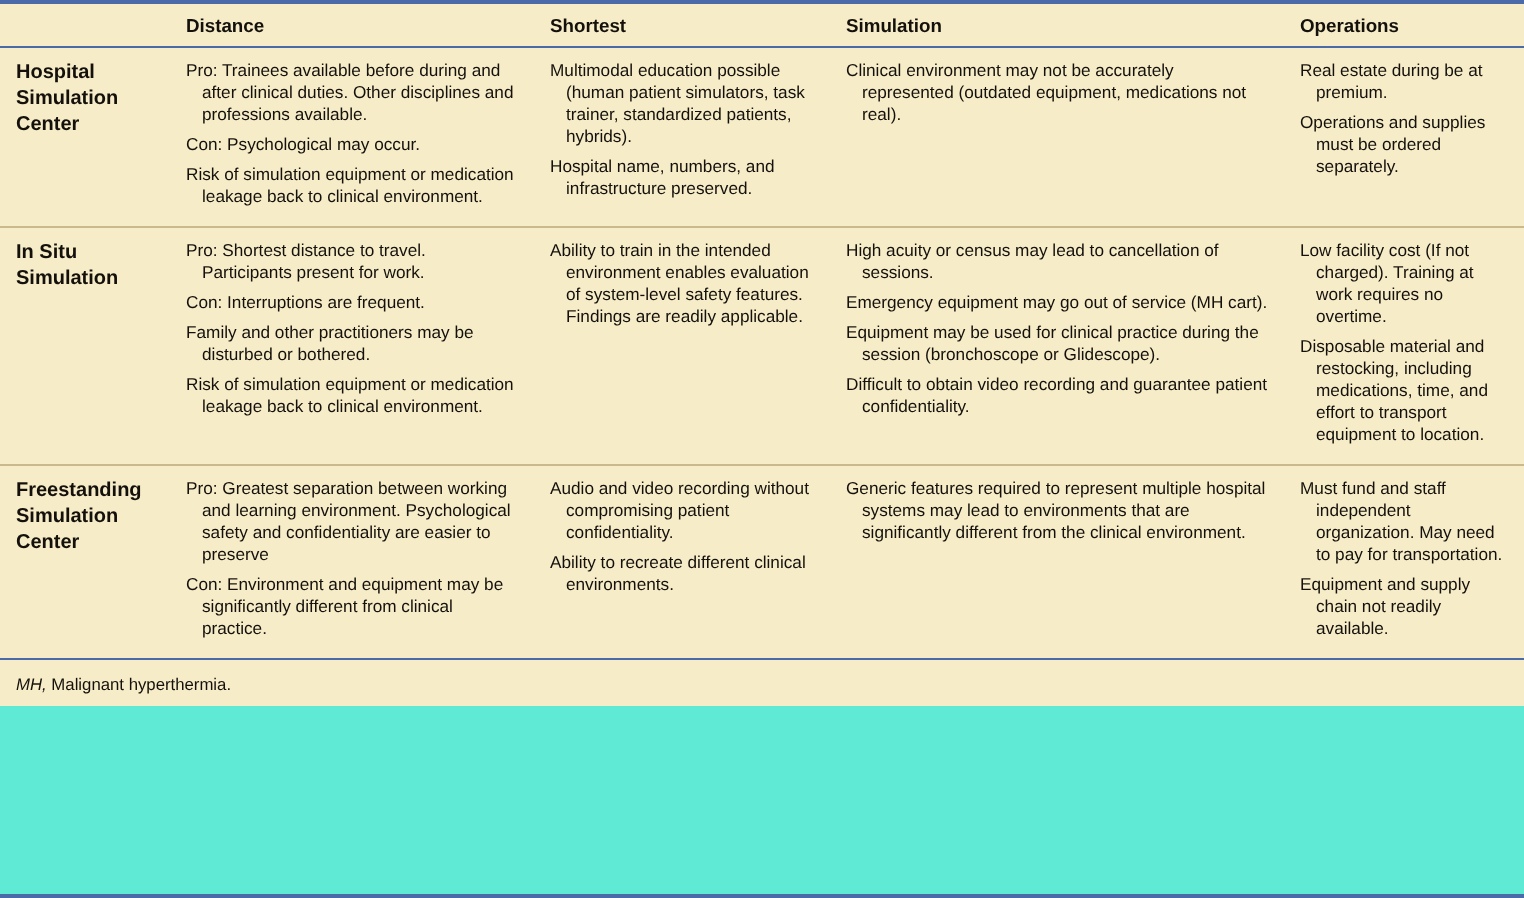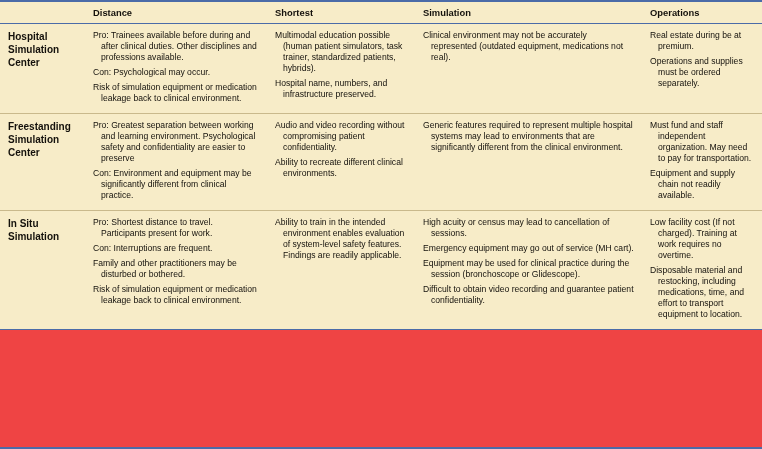--- a/index.html
+++ b/index.html
@@ -9,21 +9,21 @@
   body {
     width: 762px;
     height: 449px;
     background: #ffffff;
     font-family: "Liberation Sans", sans-serif;
   }
   #table-wrap {
     width: 762px;
     height: 449px;
     box-sizing: border-box;
-    background: #ef4444;
+    background: #5eead4;
     border-top: 2px solid #4b6ba8;
     border-bottom: 2px solid #4b6ba8;
     position: relative;
     overflow: hidden;
   }
   table.matrix {
     width: 762px;
     border-collapse: collapse;
     table-layout: fixed;
     font-size: 8.6px;
@@ -115,39 +115,20 @@
         <td>
           <p class="hang"><span>Clinical environment may not be accurately represented (outdated equipment, medications not real).</span></p>
         </td>
         <td>
           <p class="hang"><span>Real estate during be at premium.</span></p>
           <p class="hang"><span>Operations and supplies must be ordered separately.</span></p>
         </td>
       </tr>
 
       <tr>
-        <td class="rowhead">Freestanding Simulation Center</td>
-        <td>
-          <p class="hang"><span class="ital">Pro:</span> <span>Greatest separation between working and learning environment. Psychological safety and confidentiality are easier to preserve</span></p>
-          <p class="hang"><span class="ital">Con:</span> <span>Environment and equipment may be significantly different from clinical practice.</span></p>
-        </td>
-        <td>
-          <p class="hang"><span>Audio and video recording without compromising patient confidentiality.</span></p>
-          <p class="hang"><span>Ability to recreate different clinical environments.</span></p>
-        </td>
-        <td>
-          <p class="hang"><span>Generic features required to represent multiple hospital systems may lead to environments that are significantly different from the clinical environment.</span></p>
-        </td>
-        <td>
-          <p class="hang"><span>Must fund and staff independent organization. May need to pay for transportation.</span></p>
-          <p class="hang"><span>Equipment and supply chain not readily available.</span></p>
-        </td>
-      </tr>
-
-      <tr>
         <td class="rowhead">In Situ Simulation</td>
         <td>
           <p class="hang"><span class="ital">Pro:</span> <span>Shortest distance to travel. Participants present for work.</span></p>
           <p class="hang"><span class="ital">Con:</span> <span>Interruptions are frequent.</span></p>
           <p class="hang"><span>Family and other practitioners may be disturbed or bothered.</span></p>
           <p class="hang"><span>Risk of simulation equipment or medication leakage back to clinical environment.</span></p>
         </td>
         <td>
           <p class="hang"><span>Ability to train in the intended environment enables evaluation of system-level safety features. Findings are readily applicable.</span></p>
         </td>
@@ -156,17 +137,39 @@
           <p class="hang"><span>Emergency equipment may go out of service (MH cart).</span></p>
           <p class="hang"><span>Equipment may be used for clinical practice during the session (bronchoscope or Glidescope).</span></p>
           <p class="hang"><span>Difficult to obtain video recording and guarantee patient confidentiality.</span></p>
         </td>
         <td>
           <p class="hang"><span>Low facility cost (If not charged). Training at work requires no overtime.</span></p>
           <p class="hang"><span>Disposable material and restocking, including medications, time, and effort to transport equipment to location.</span></p>
         </td>
       </tr>
 
+      <tr>
+        <td class="rowhead">Freestanding Simulation Center</td>
+        <td>
+          <p class="hang"><span class="ital">Pro:</span> <span>Greatest separation between working and learning environment. Psychological safety and confidentiality are easier to preserve</span></p>
+          <p class="hang"><span class="ital">Con:</span> <span>Environment and equipment may be significantly different from clinical practice.</span></p>
+        </td>
+        <td>
+          <p class="hang"><span>Audio and video recording without compromising patient confidentiality.</span></p>
+          <p class="hang"><span>Ability to recreate different clinical environments.</span></p>
+        </td>
+        <td>
+          <p class="hang"><span>Generic features required to represent multiple hospital systems may lead to environments that are significantly different from the clinical environment.</span></p>
+        </td>
+        <td>
+          <p class="hang"><span>Must fund and staff independent organization. May need to pay for transportation.</span></p>
+          <p class="hang"><span>Equipment and supply chain not readily available.</span></p>
+        </td>
+      </tr>
+
     </tbody>
   </table>
 
+  <div class="footnote">
+    <span class="ab">MH,</span><span> Malignant hyperthermia.</span>
+  </div>
 
 </div>
 
 </body></html>

